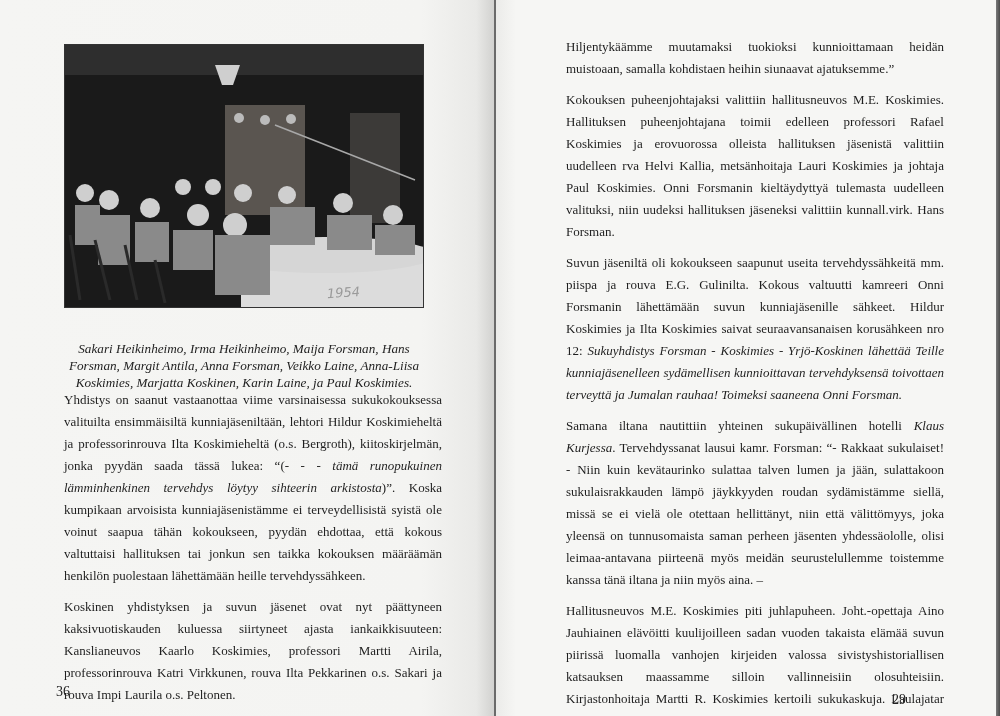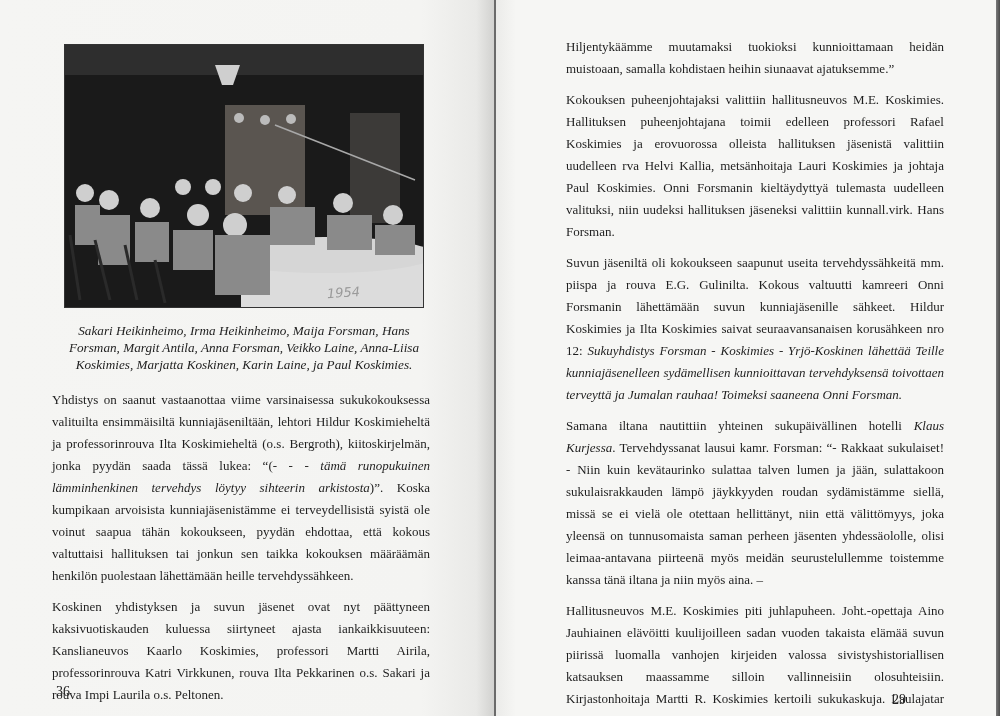--- a/index.html
+++ b/index.html
@@ -19,32 +19,32 @@
       position: absolute; left: 64px; top: 44px; width: 358px; height: 262px;
       background: #1b1b1b; border: 1px solid #333; overflow: hidden;
     }
     .photo svg { display: block; width: 100%; height: 100%; }
     .photo-year {
       position: absolute; left: 262px; top: 240px; font-style: italic;
       font-family: "DejaVu Sans", sans-serif; font-size: 13px; color: #9a9a9a; transform: rotate(-4deg);
     }
 
     .caption {
-      position: absolute; left: 62px; top: 322px; width: 364px;
+      position: absolute; left: 62px; top: 340px; width: 364px;
       font-style: italic; font-size: 13.2px; line-height: 17px; text-align: center; color: #222;
     }
 
     .textblock {
       position: absolute; font-size: 13px; line-height: 22px; text-align: justify; color: #1e1e1e;
       hyphens: manual;
     }
     .textblock p { margin: 0 0 9px 0; }
     .textblock .it { font-style: italic; }
 
-    .left-text { left: 52px; top: 389px; width: 378px; }
+    .left-text { left: 64px; top: 389px; width: 378px; }
     .right-text { left: 566px; top: 36px; width: 378px; }
 
     .page-number { position: absolute; font-size: 14px; color: #222; }
     .pn-left { left: 56px; top: 684px; }
     .pn-right { left: 892px; top: 692px; }
   </style>
 </head>
 <body>
 
 <div class="page page-left">

